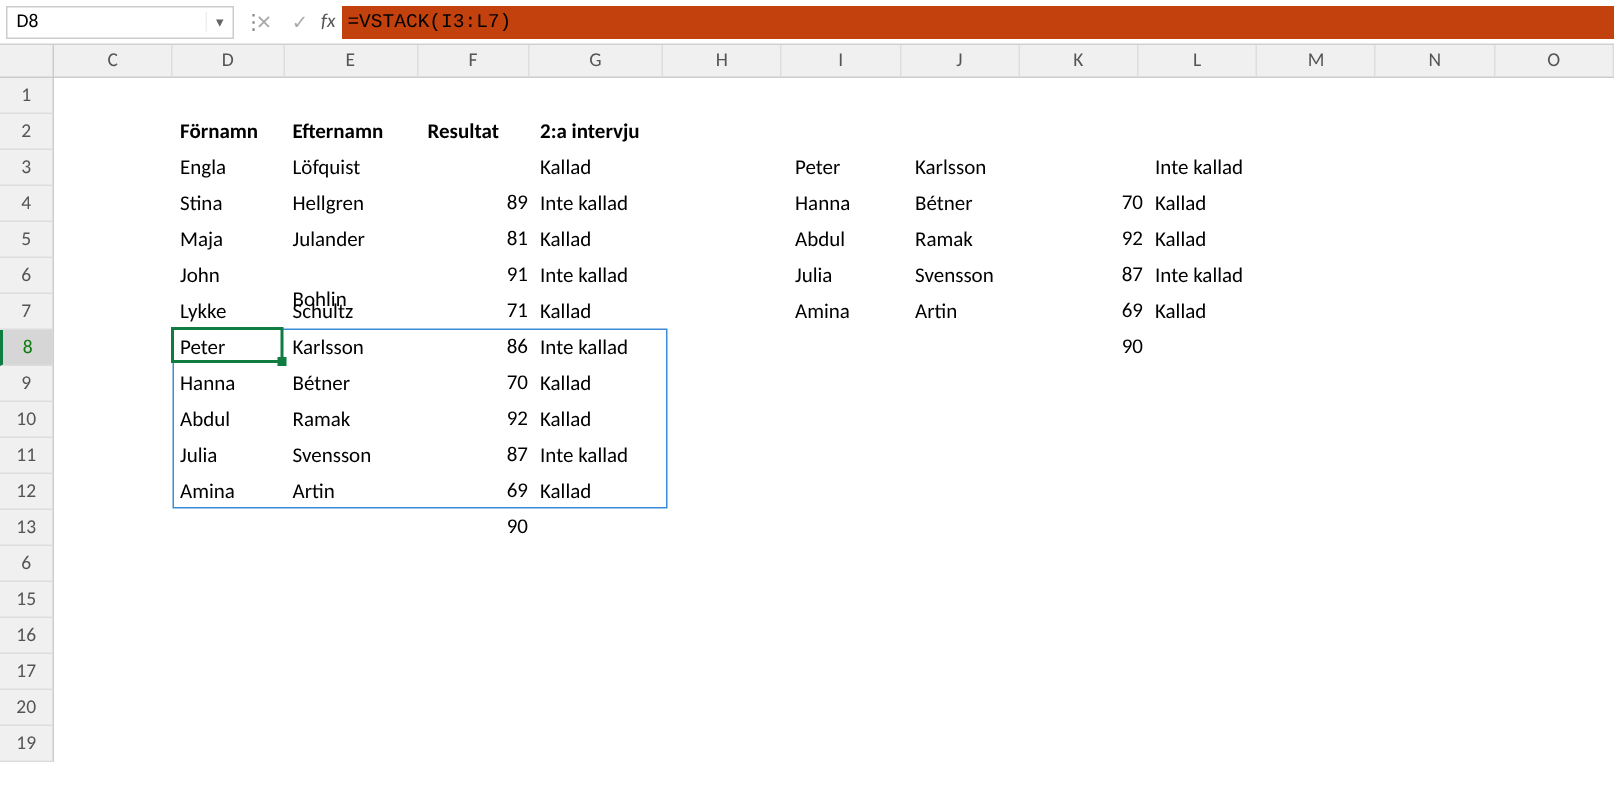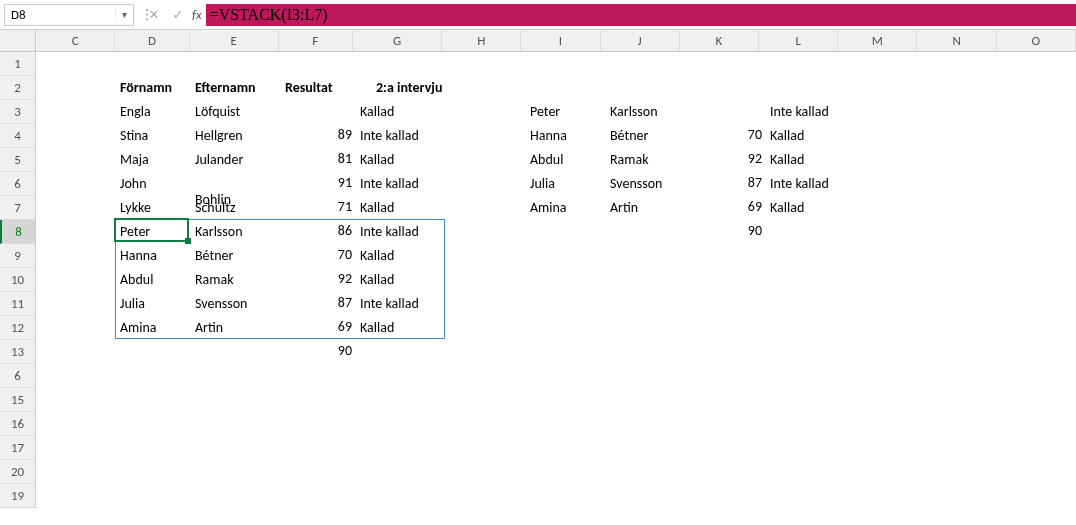--- a/index.html
+++ b/index.html
@@ -16,21 +16,21 @@
       border-bottom: 1px solid #d0d0d0;
       background: #fff;
       height: 30px;
     }
     .name-box {
       display: flex;
       align-items: center;
       border: 1px solid #ccc;
       margin: 3px 4px;
       height: 22px;
-      width: 130px;
+      width: 152px;
       background: #fff;
     }
     .name-box-text {
       flex: 1;
       padding: 0 6px;
       font-size: 13px;
     }
     .name-box-dd {
       width: 18px;
       text-align: center;
@@ -56,25 +56,25 @@
     .fx-label {
       font-style: italic;
       font-size: 13px;
       padding: 0 4px 0 2px;
       color: #555;
     }
     .formula-input {
       flex: 1;
       border: none;
       outline: none;
-      font-size: 16px;
+      font-size: 13px;
       padding: 0 4px;
       height: 22px;
-      background: #be185d;
-      font-family: Liberation Serif, serif;
+      background: #c2410c;
+      font-family: Liberation Mono, monospace;
     }
     .grid-wrap {
       position: relative;
       overflow: hidden;
     }
     .corner {
       position: absolute;
       top: 0; left: 0;
       width: 36px; height: 22px;
       background: #f0f0f0;
@@ -200,21 +200,21 @@
       <div class="row-header">15</div>
       <div class="row-header">16</div>
       <div class="row-header">17</div>
       <div class="row-header">20</div>
       <div class="row-header">19</div>
     </div>
   <div class="cells" id="cells">
       <div class="cell bold" style="left: 80px; top: 24px; width: 75px;">Förnamn</div>
       <div class="cell bold" style="left: 155px; top: 24px; width: 90px;">Efternamn</div>
       <div class="cell bold" style="left: 245px; top: 24px; width: 75px;">Resultat</div>
-      <div class="cell bold" style="left: 320px; top: 24px; width: 90px; margin-left: 16px;">2:a intervju</div>
+      <div class="cell bold" style="left: 320px; top: 24px; width: 90px;">2:a intervju</div>
       <div class="cell" style="left: 80px; top: 48px; width: 75px;">Engla</div>
       <div class="cell" style="left: 155px; top: 48px; width: 90px;">Löfquist</div>
       <div class="cell num" style="left: 245px; top: 48px; width: 75px;">89</div>
       <div class="cell" style="left: 320px; top: 48px; width: 90px;">Kallad</div>
       <div class="cell" style="left: 80px; top: 72px; width: 75px;">Stina</div>
       <div class="cell" style="left: 155px; top: 72px; width: 90px;">Hellgren</div>
       <div class="cell num" style="left: 245px; top: 72px; width: 75px;">81</div>
       <div class="cell" style="left: 320px; top: 72px; width: 90px;">Inte kallad</div>
       <div class="cell" style="left: 80px; top: 96px; width: 75px;">Maja</div>
       <div class="cell" style="left: 155px; top: 96px; width: 90px;">Julander</div>

